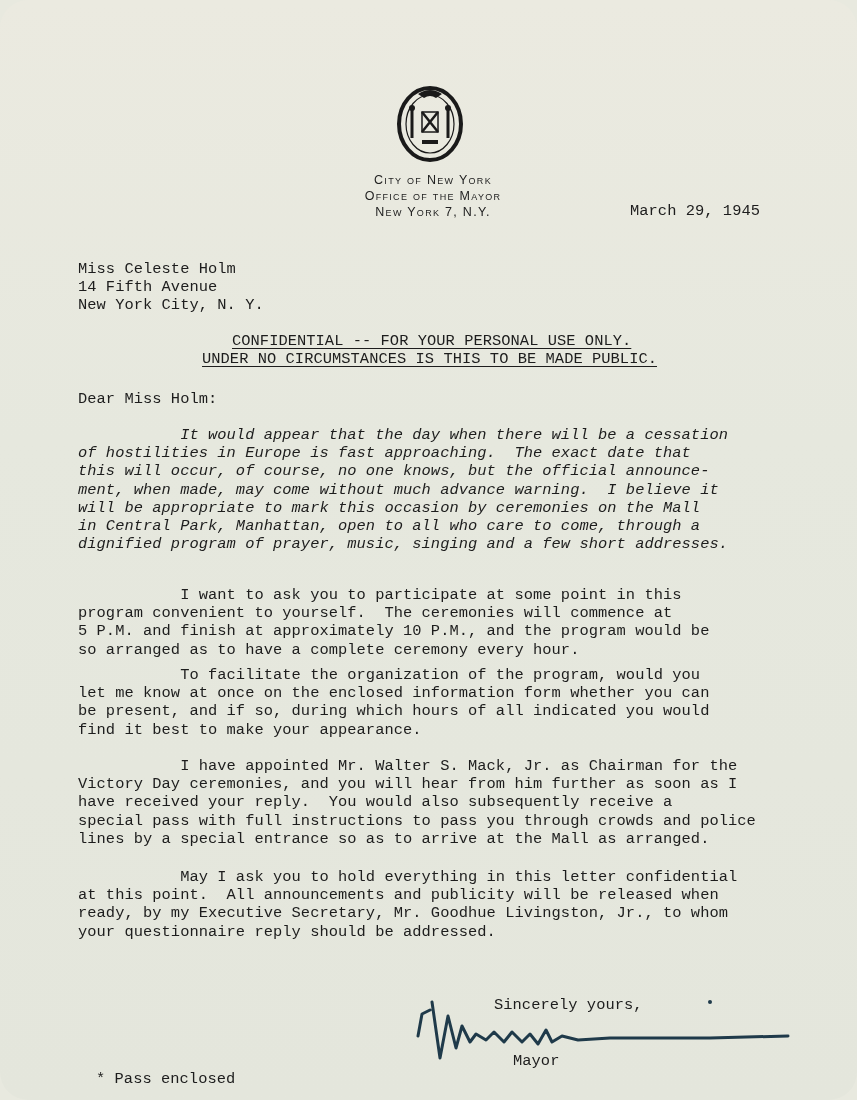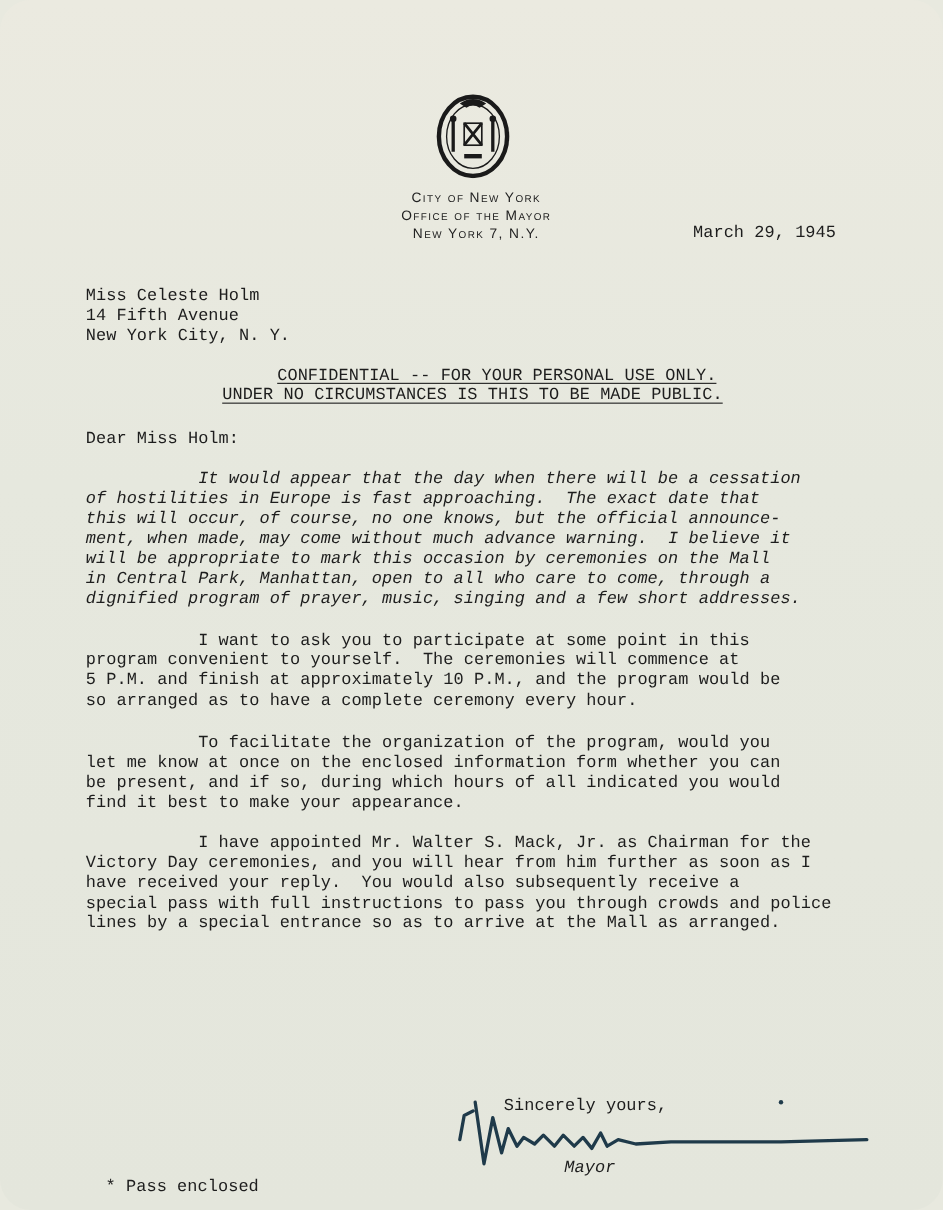--- a/index.html
+++ b/index.html
@@ -30,32 +30,32 @@
   .date {
     position: absolute; left: 630px; top: 202px;
     font-size: 16px; letter-spacing: 0.3px;
   }
   .typed { font-size: 15.4px; line-height: 18.2px; white-space: pre; letter-spacing: 0.05px; }
   .addr { position: absolute; left: 78px; top: 260px; }
   .confidential {
     position: absolute; left: 200px; top: 332px; width: 500px;
   }
   .conf-line { text-decoration: underline; text-underline-offset: 3px; }
-  .conf-1 { position: absolute; left: 32px; top: 0; margin-left: 20px; }
+  .conf-1 { position: absolute; left: 32px; top: 0; }
   .conf-2 { position: absolute; left: 2px; top: 18px; }
   .salutation { position: absolute; left: 78px; top: 390px; }
   .para { position: absolute; left: 78px; }
   .p1 { top: 426px; font-style: italic; }
-  .p2 { top: 573px; }
+  .p2 { top: 586px; }
   .p3 { top: 666px; }
   .p4 { top: 757px; }
   .p5 { top: 868px; }
   .p6 { top: 959px; }
-  .closing { position: absolute; left: 458px; top: 996px; }
-  .signer { position: absolute; left: 513px; top: 1052px; font-style: italic; }
+  .closing { position: absolute; left: 494px; top: 996px; }
+  .signer { position: absolute; left: 513px; top: 1052px; }
   .enclosure { position: absolute; left: 72px; top: 1070px; margin-left: 24px; }
   .signature { position: absolute; left: 410px; top: 996px; width: 380px; height: 70px; }
 </style>
 </head>
 <body>
 
 <div class="paper">
 
   <svg class="seal" viewBox="0 0 68 78">
     <ellipse cx="34" cy="40" rx="31" ry="36" fill="none" stroke="#1a1a1a" stroke-width="4"></ellipse>
@@ -99,20 +99,24 @@
 so arranged as to have a complete ceremony every hour.</div>
   <div class="para typed p3">           To facilitate the organization of the program, would you
 let me know at once on the enclosed information form whether you can
 be present, and if so, during which hours of all indicated you would
 find it best to make your appearance.</div>
   <div class="para typed p4">           I have appointed Mr. Walter S. Mack, Jr. as Chairman for the
 Victory Day ceremonies, and you will hear from him further as soon as I
 have received your reply.  You would also subsequently receive a
 special pass with full instructions to pass you through crowds and police
 lines by a special entrance so as to arrive at the Mall as arranged.</div>
+  <div class="para typed p5">           May I ask you to hold everything in this letter confidential
+at this point.  All announcements and publicity will be released when
+ready, by my Executive Secretary, Mr. Goodhue Livingston, Jr., to whom
+your questionnaire reply should be addressed.</div>
 
   <svg class="signature" viewBox="0 0 380 70">
     <path d="M8 40 L12 18 L20 14 M22 6 L30 62 L38 20 L46 52 L52 30 L60 46 L66 38 L76 44 L84 36 L94 46 L102 36 L112 46 L120 38 L128 48 L136 34 L142 46 L152 40 L168 44 L200 42 L236 42 L300 42 L378 40" fill="none" stroke="#1f3a4a" stroke-width="3" stroke-linecap="round" stroke-linejoin="round"></path>
     <circle cx="300" cy="6" r="2" fill="#1f3a4a"></circle>
   </svg>
 
   <div class="closing typed">Sincerely yours,</div>
   <div class="signer typed">Mayor</div>
   <div class="enclosure typed">* Pass enclosed</div>
 </div>

